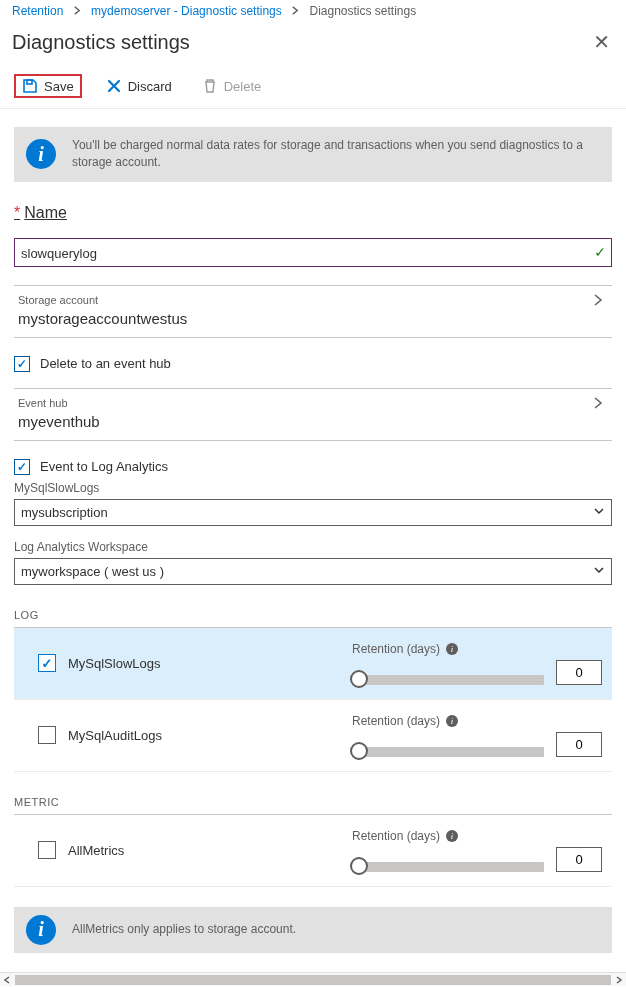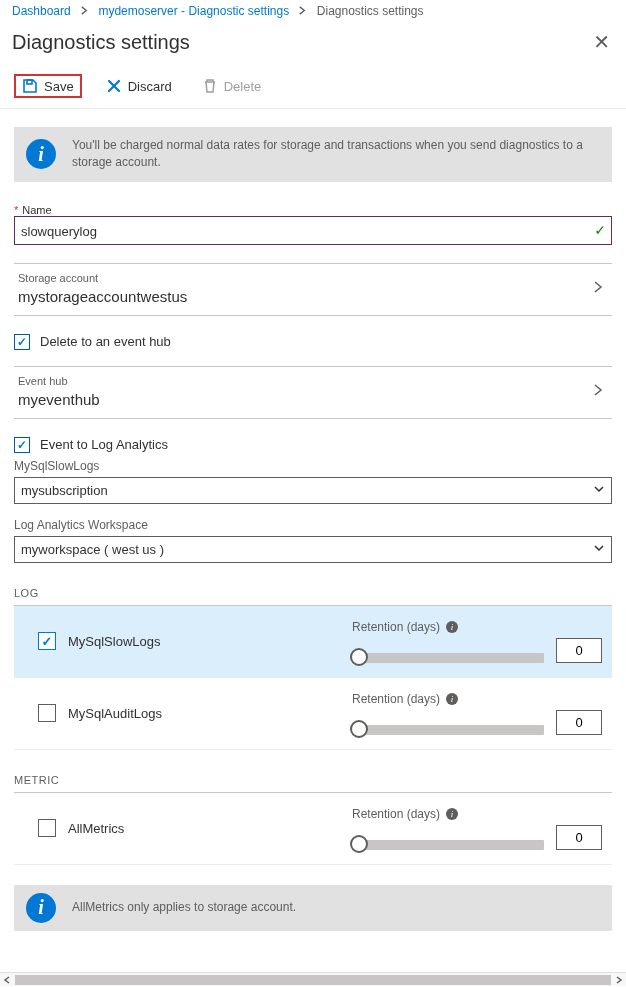--- a/index.html
+++ b/index.html
@@ -20,31 +20,31 @@
   .save-highlight { border:2px solid #d13438; padding:2px 6px;}
   .toolbar-btn.disabled { color:#a19f9d; }
 
   .content { padding: 18px 14px; overflow-y:auto; height: 870px;}
 
   .info-bar { display:flex; align-items:center; background:#e1e1e1; padding:10px 12px; margin-bottom:22px; gap:16px;}
   .info-icon { width:30px; height:30px; border-radius:50%; background:#0078d4; display:flex; align-items:center; justify-content:center; flex-shrink:0;}
   .info-icon span{ color:#fff; font-family:Georgia, serif; font-style:italic; font-size:20px; font-weight:bold;}
   .info-bar p { color:#605e5c; font-size:12px; line-height:1.45;}
 
-  .field-label { font-size:11px; color:#323130; margin-bottom:0; display:block;}
+  .field-label { font-size:16px; color:#323130; margin-bottom:16px; display:block;text-decoration:underline;}
   .req { color:#d13438; margin-right:4px;}
   .text-input { width:100%; border:1px solid #642867; padding:7px 26px 5px 6px; font-size:13px; color:#323130;}
   .input-wrap { position:relative; margin-bottom:18px;}
   .input-wrap .checkmark { position:absolute; right:6px; top:50%; transform:translateY(-50%); color:#107c10; font-size:14px;}
 
   .checkbox-row { display:flex; align-items:center; gap:10px; margin:12px 0 6px 0;}
   .checkbox { width:16px; height:16px; border:1px solid #005aa0; display:flex; align-items:center; justify-content:center; cursor:pointer;}
   .checkbox.checked::after{ content:"✓"; color:#0078d4; font-size:12px; font-weight:bold;}
 
-  .selector { border-top:1px solid #c8c6c4; border-bottom:1px solid #c8c6c4; padding:8px 8px 10px 4px; margin:16px 0 18px 0; display:flex; align-items:center; cursor:pointer;}
+  .selector { border-top:1px solid #c8c6c4; border-bottom:1px solid #c8c6c4; padding:8px 8px 10px 4px; margin:16px 0 18px 0; display:flex; cursor:pointer;}
   .selector .labels{flex:1;}
   .selector .small{ color:#605e5c; font-size:11px; margin-bottom:4px;}
   .selector .value{ font-size:15px; color:#323130;}
   .chevron { color:#605e5c; }
   .chevron svg{width:12px;height:12px;}
 
   .dropdown-label{ font-size:12px; color:#605e5c; margin:6px 0 4px 0;}
   .dropdown { width:100%; border:1px solid #605e5c; padding:5px 6px; font-size:13px; background:#fff; display:flex; justify-content:space-between; align-items:center; cursor:pointer; margin-bottom:14px;}
 
   .section-header{ text-transform:uppercase; font-size:11px; color:#605e5c; letter-spacing:0.5px; border-bottom:1px solid #c8c6c4; padding-bottom:6px; margin:24px 0 0 0;}
@@ -66,21 +66,21 @@
   .info-bar.bottom{ margin-top:20px; padding:8px 12px;}
   .scrollbar-h{position:absolute;bottom:1px;left:0;right:0;height:14px;border-top:1px solid #e1dfdd;background:#f7f7f7;display:flex;align-items:center;}
   .scrollbar-h .sbtn{width:14px;height:14px;display:flex;align-items:center;justify-content:center;color:#605e5c;}
   .scrollbar-h .sbtn svg{width:8px;height:8px;}
   .scrollbar-h .thumb{flex:1;height:10px;background:#c8c6c4;margin:0 1px;}
 </style>
 </head>
 <body>
 
 <div class="breadcrumb">
-  <a href="#">Dashboard</a>
+  <a href="#">Retention</a>
   <span class="sep">
       <svg viewBox="0 0 10 10">
         <path d="M2 1 L7 5 L2 9" fill="none" stroke="#605e5c" stroke-width="1.5"></path>
       </svg>
     </span>
   <a href="#">mydemoserver - Diagnostic settings</a>
   <span class="sep">
       <svg viewBox="0 0 10 10">
         <path d="M2 1 L7 5 L2 9" fill="none" stroke="#605e5c" stroke-width="1.5"></path>
       </svg>

